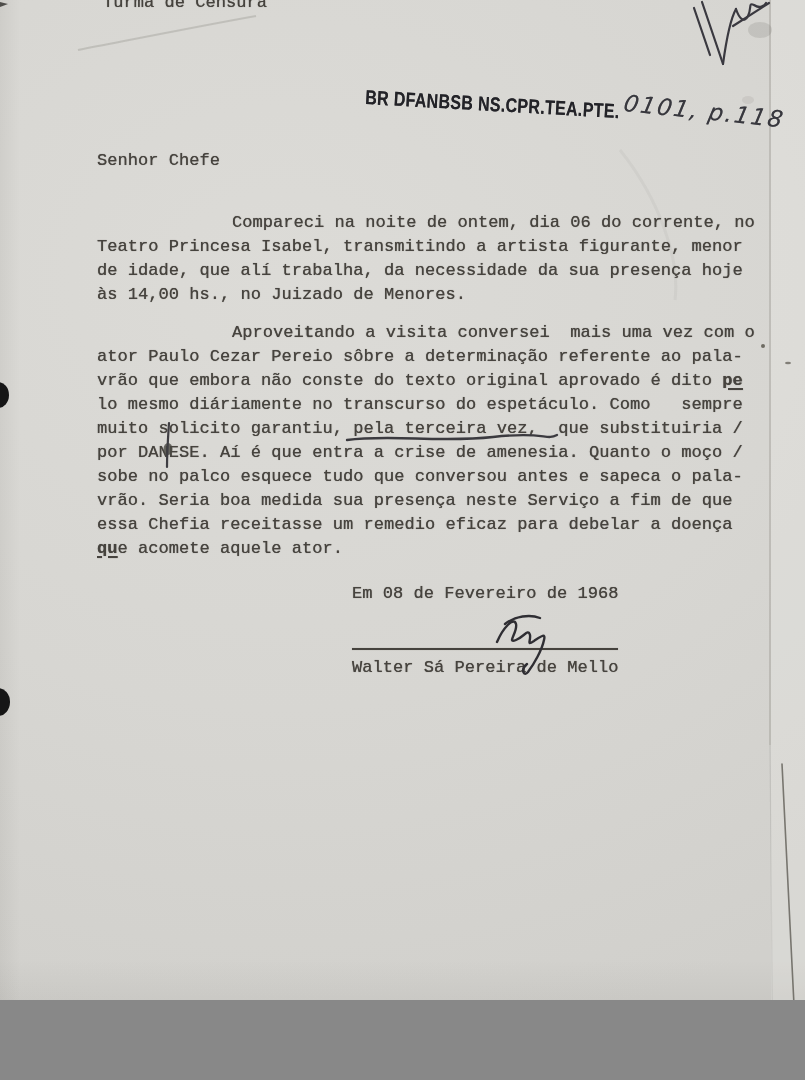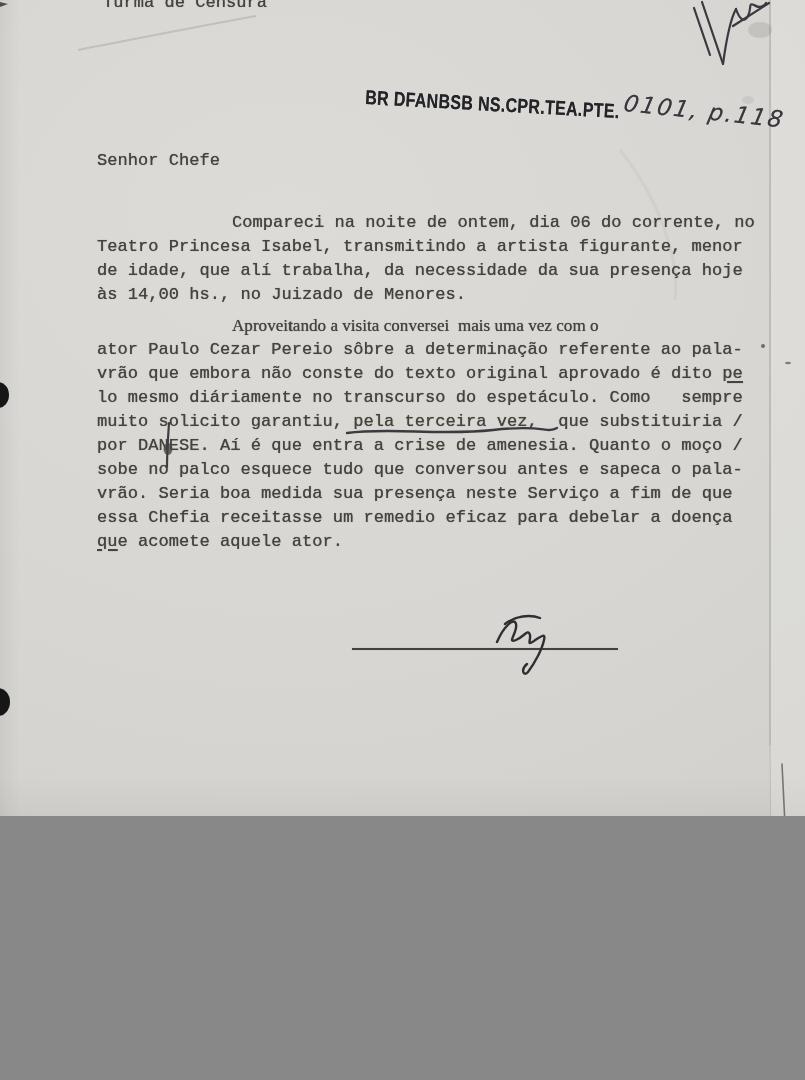--- a/index.html
+++ b/index.html
@@ -1,17 +1,17 @@
 <!DOCTYPE html>
 <html><head>
 <meta charset="utf-8">
 <style>
   html,body{margin:0;padding:0;background:#888;}
   .page{
-    position:relative;width:805px;height:816px;overflow:hidden;
+    position:relative;width:805px;height:1000px;overflow:hidden;
     background:
       linear-gradient(90deg, rgba(120,118,112,0.10) 0px, rgba(120,118,112,0) 20px),
       linear-gradient(0deg, rgba(110,108,102,0.08) 0px, rgba(110,108,102,0) 40px),
       radial-gradient(ellipse 950px 780px at 35% 28%, #dcdbd7 0%, #d7d6d2 55%, #d1d0cc 100%);
     font-family:"Liberation Mono","DejaVu Sans Mono",monospace;
     color:#46433e;
   }
   svg.layer{position:absolute;left:0;top:0;pointer-events:none;}
   .under-layer{z-index:0;}
   .over-layer{z-index:5;}
@@ -19,23 +19,23 @@
   .typed{
     position:absolute;font-size:17px;letter-spacing:0.05px;white-space:pre;
     text-shadow:0 0 0.8px rgba(70,66,60,0.78), 0.3px 0.3px 0 rgba(70,66,60,0.28);
     z-index:2;
   }
   .header-line{left:103px;top:-7px;}
   .salutation{left:97px;top:115px;margin-top:36px;}
   .body-lines{left:97px;top:211px;}
   .tline{height:24px;line-height:24px;}
   .tline.indent{padding-left:135px;}
-  .tline.para{margin-top:7px;font-family:Liberation Serif, serif;}
+  .tline.para{margin-top:14px;}
   .heavy{text-shadow:0 0 1.3px rgba(55,52,47,0.95), 0.6px 0 0 rgba(55,52,47,0.7);}
-  .u-typed{text-decoration:underline;text-underline-offset:3px;text-decoration-thickness:1.5px;}
+  .u-typed{text-decoration:underline;text-underline-offset:3px;text-decoration-thickness:1.5px;font-weight:bold;}
   .u-pen{position:relative;display:inline-block;}
   .u-pen > svg{position:absolute;left:-8px;top:15px;overflow:visible;}
 
   .date-line{left:352px;top:584px;}
   .sig-rule{position:absolute;left:352px;top:648px;width:266px;height:2px;background:#45423d;z-index:2;
     box-shadow:0 0 0.7px rgba(70,66,60,0.8);}
   .sig-name{left:352px;top:658px;}
 
   .stamp{position:absolute;left:366px;top:86px;transform:rotate(3.2deg);transform-origin:left top;z-index:3;}
   .stamp span{
@@ -72,22 +72,24 @@
     <span>BR DFANBSB NS.CPR.TEA.PTE.</span>
   </div>
   <div class="handwritten-ref">0101, p.118</div>
 
   <div class="typed salutation">Senhor Chefe</div>
 
   <div class="typed body-lines"><div class="tline indent"><span>Compareci na noite de ontem, dia 06 do corrente, no</span></div><div class="tline"><span>Teatro Princesa Isabel, transmitindo a artista figurante, menor</span></div><div class="tline"><span>de idade, que alí trabalha, da necessidade da sua presença hoje</span></div><div class="tline"><span>às 14,00 hs., no Juizado de Menores.</span></div><div class="tline indent para"><span>Aprovei</span><span class="heavy">t</span><span>ando a visita conversei  mais uma vez com o</span></div><div class="tline"><span>ator Paulo Cezar Pereio sôbre a determinação referente ao pala-</span></div><div class="tline"><span>vrão que embora não conste do texto original aprovado é dito </span><span class="u-typed">pe</span></div><div class="tline"><span>lo mesmo diáriamente no transcurso do espetáculo. Como   sempre</span></div><div class="tline"><span>muito solicito garantiu, </span><span class="u-pen">pela terceira vez,<svg width="215" height="16" viewBox="0 0 215 16">
             <path d="M 2,8 C 45,2 95,11 148,5 S 200,9 212,3" stroke="#3b3a3f" stroke-width="2.3" fill="none" stroke-linecap="round"></path>
           </svg></span><span>  que substituiria /</span></div><div class="tline"><span>por DANESE. Aí é que entra a crise de amenesia. Quanto o moço /</span></div><div class="tline"><span>sobe no palco esquece tudo que conversou antes e sapeca o pala-</span></div><div class="tline"><span>vrão. Seria boa medida sua presença neste Serviço a fim de que</span></div><div class="tline"><span>essa Chefia receitasse um remedio eficaz para debelar a doença</span></div><div class="tline"><span class="u-typed">qu</span><span>e acomete aquele ator.</span></div></div>
 
+  <div class="typed date-line">Em 08 de Fevereiro de 1968</div>
 
   <div class="sig-rule"></div>
+  <div class="typed sig-name">Walter Sá Pereira de Mello</div>
 
   <svg class="layer over-layer" width="805" height="1080" viewBox="0 0 805 1080">
 
     <g stroke="#3a3940" stroke-width="2.2" fill="none" stroke-linecap="round">
       <path d="M 702,2 L 723,64"></path>
       <path d="M 694,8 L 710,55"></path>
       <path d="M 723,64 C 726,42 731,18 736,9"></path>
       <path d="M 736,9 C 739,18 744,24 748,16 C 752,8 748,2 754,5 C 760,9 764,6 766,3"></path>
       <path d="M 733,26 L 769,3"></path>
     </g>

